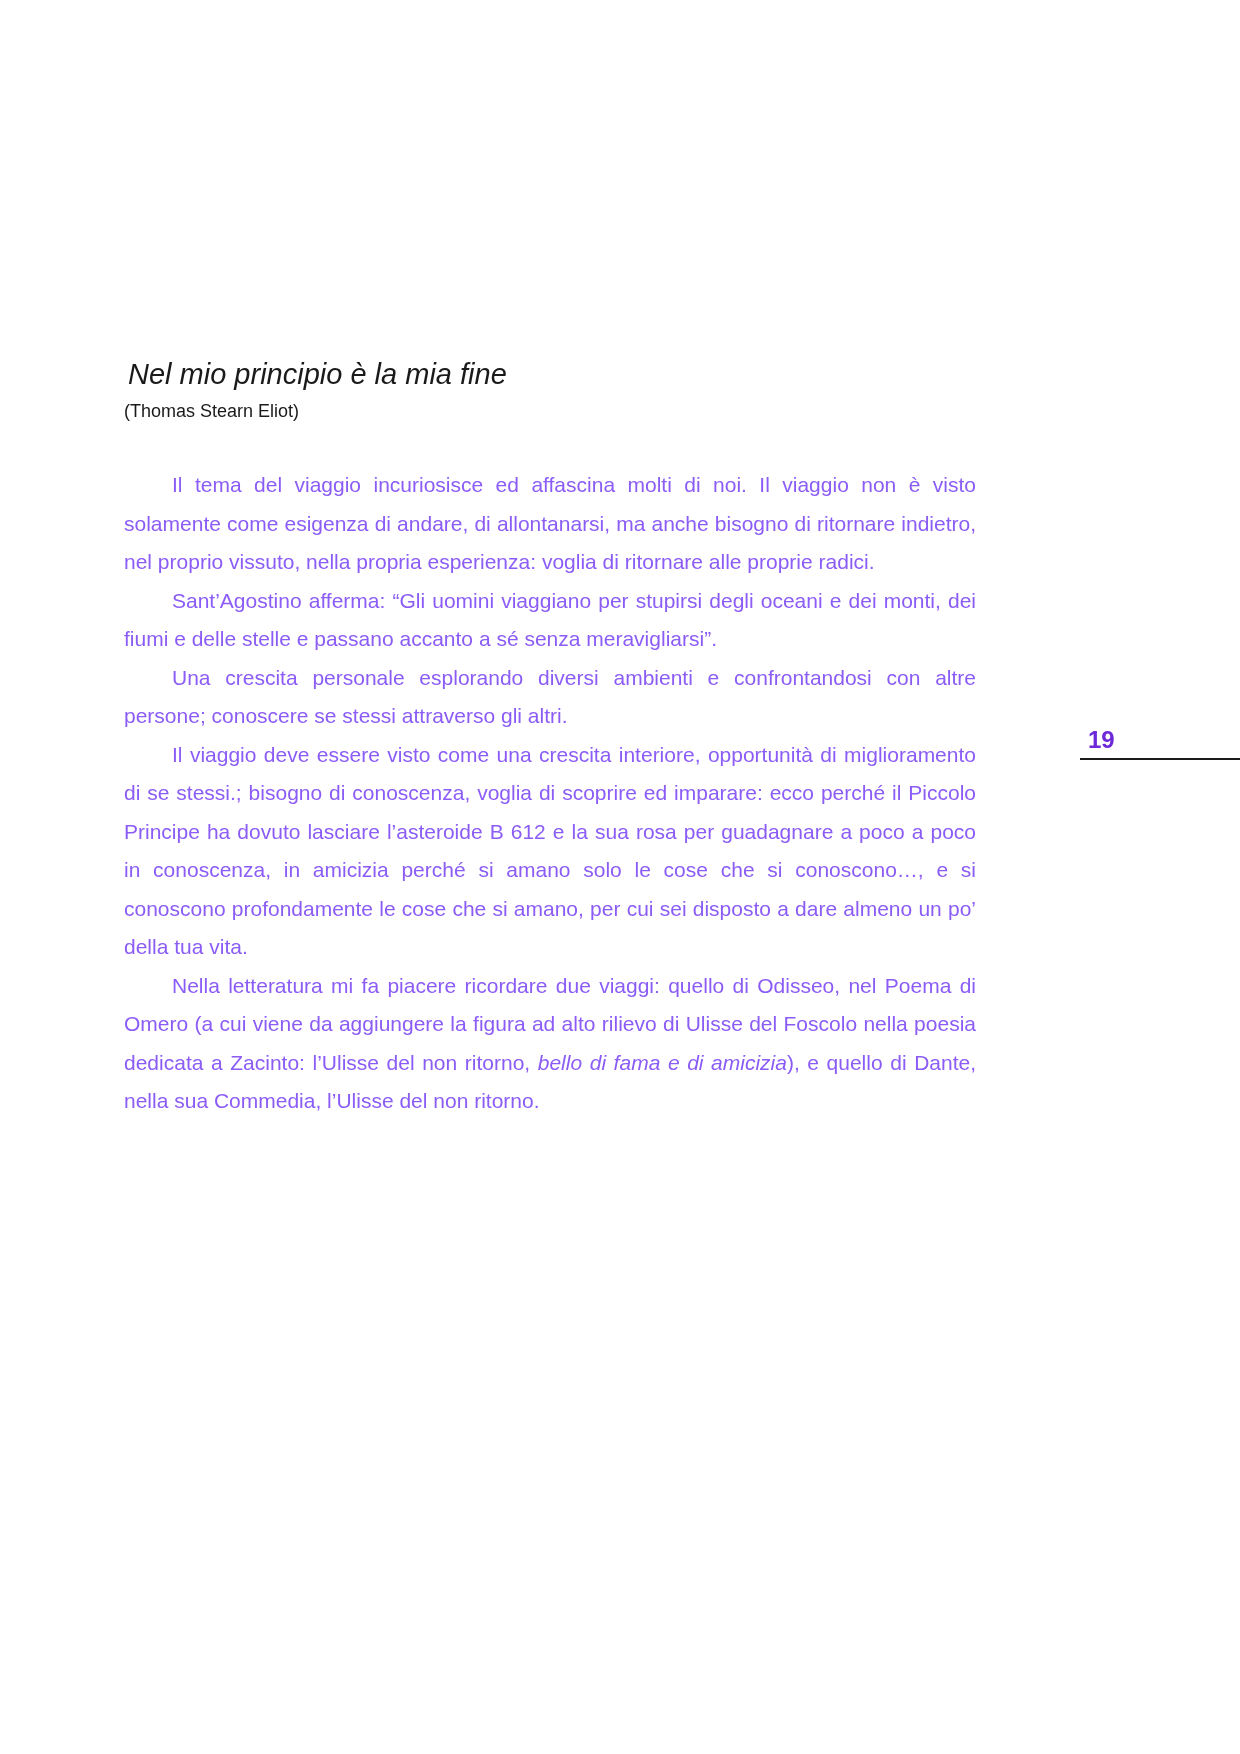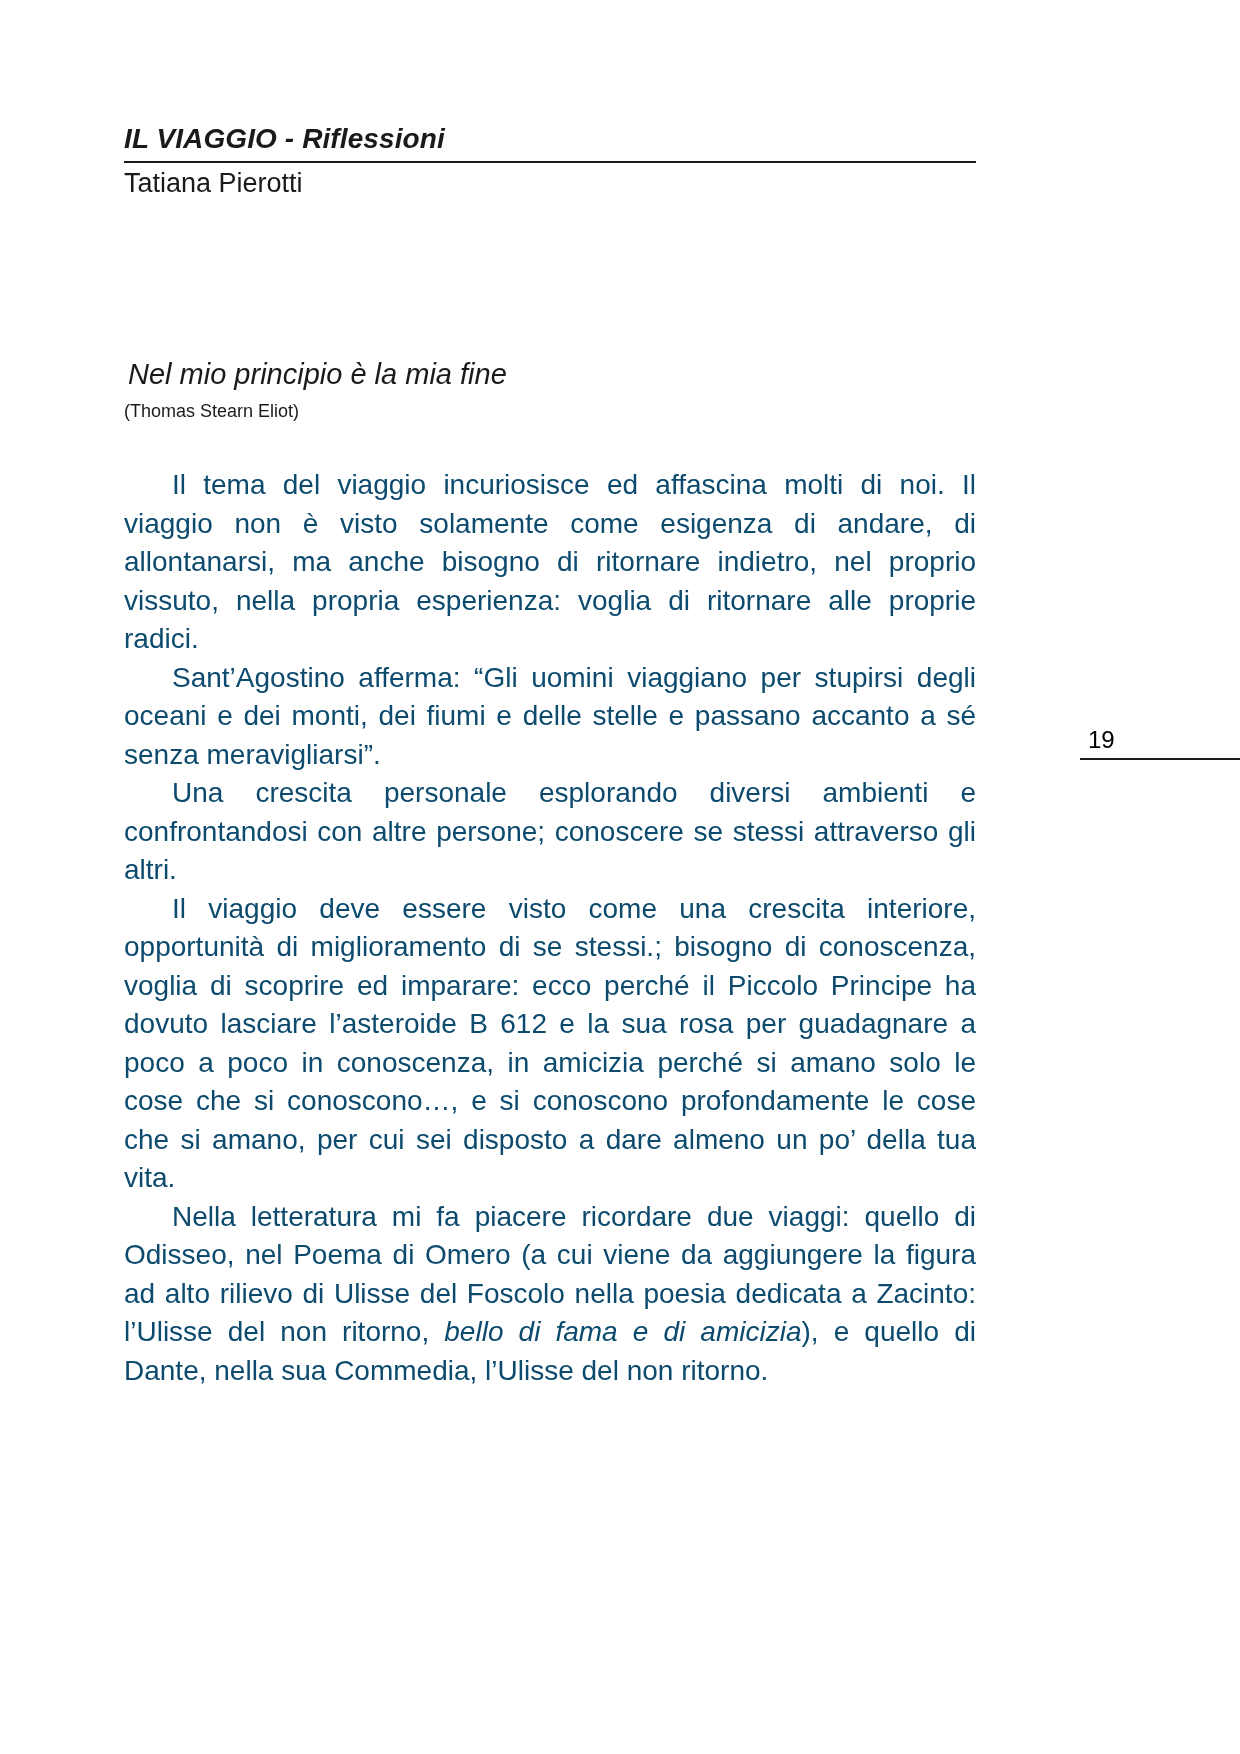--- a/index.html
+++ b/index.html
@@ -81,67 +81,62 @@
 
   
   .body-block {
     position: absolute;
     left: 124px;
     top: 466px;
     width: 852px;
   }
   .para {
     margin: 0;
-    font-size: 28px;
+    font-size: 21px;
     line-height: 38.5px;
     text-align: justify;
     text-justify: inter-word;
     text-indent: 48px;
-    color: #0c4a6e;
+    color: #8b5cf6;
     font-stretch: condensed;
     hyphens: manual;
   }
   .para em {
     font-style: italic;
   }
 
   
   .folio {
     position: absolute;
     right: 0;
     top: 726px;
     width: 160px;
     display: flex;
     flex-direction: column;
     align-items: flex-start;
   }
   .folio-number {
     font-size: 24px;
-    font-weight: normal;
+    font-weight: bold;
     line-height: 28px;
-    color: #000000;
+    color: #6d28d9;
     padding-left: 8px;
   }
   .folio-rule {
     margin-top: 4px;
     width: 100%;
     height: 2px;
     background: #1a1a1a;
   }
 </style>
 </head>
 <body>
 
 <div class="page">
 
-  <div class="header-block">
-    <div class="section-title">IL VIAGGIO - Riflessioni</div>
-    <div class="header-rule"></div>
-    <div class="author-name">Tatiana Pierotti</div>
-  </div>
 
   <div class="epigraph-block">
     <div class="epigraph-quote">Nel mio principio è la mia fine</div>
     <div class="epigraph-source">(Thomas Stearn Eliot)</div>
   </div>
 
   <div class="body-block">
     <p class="para">Il tema del viaggio incuriosisce ed affascina molti di noi. Il viaggio non è visto solamente come esigenza di andare, di allontanarsi, ma anche bisogno di ritornare indietro, nel proprio vissuto, nella propria esperienza: voglia di ritornare alle proprie radici.</p>
     <p class="para">Sant’Agostino afferma: “Gli uomini viaggiano per stupirsi degli oceani e dei monti, dei fiumi e delle stelle e passano accanto a sé senza meravigliarsi”.</p>
     <p class="para">Una crescita personale esplorando diversi ambienti e confrontandosi con altre persone; conoscere se stessi attraverso gli altri.</p>

